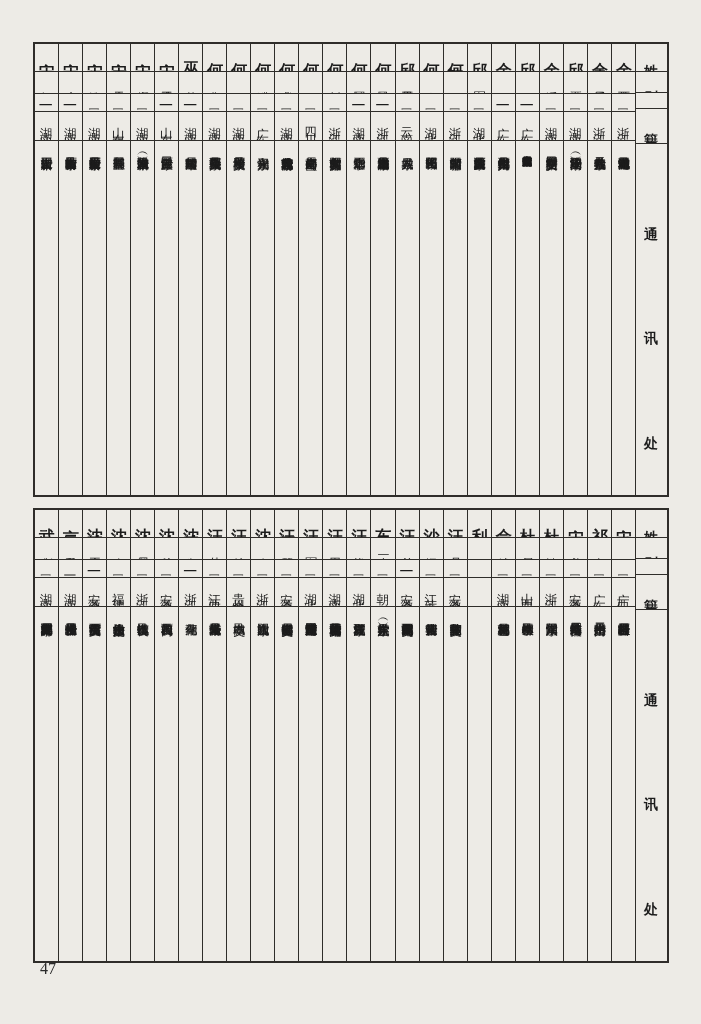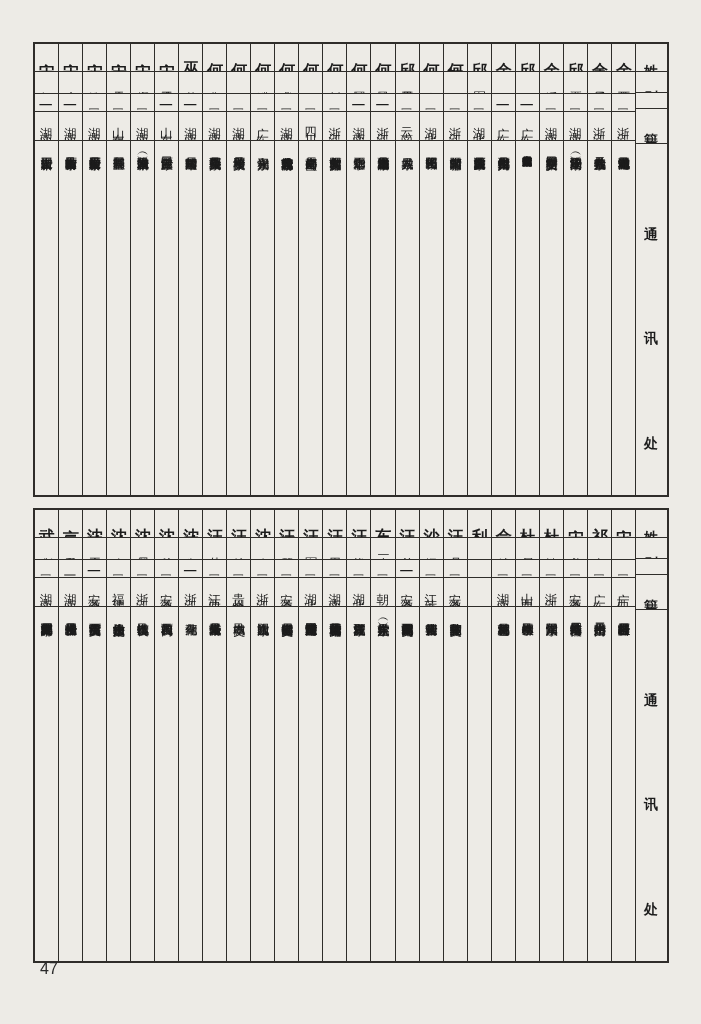--- a/index.html
+++ b/index.html
@@ -40,21 +40,21 @@
   
   .header-col .r-name{padding:9px 0;}
   .header-col .r-zi{padding:7px 0;align-items:flex-start;}
   .header-col .r-age{padding:5px 0;}
   .header-col .r-native{padding:13px 0;}
   .header-col .r-addr{padding:70px 0;}
   .t-hdr{font-size:14px;font-weight:bold;height:100%;text-align-last:justify;}
   .header-col .r-zi .t-hdr{height:100%;}
   .page-number{
     position:absolute;left:40px;top:960px;font-size:16px;color:#2a2a2a;
-    font-family:Liberation Sans, sans-serif;
+    font-family:Liberation Serif, serif;
   }
 </style>
 </head>
 <body>
 
 <div class="page">
   <div class="dir-table" id="table-0">
   <div class="col header-col">
     <div class="cell r-name">
           <span class="v t-hdr">姓名</span>

